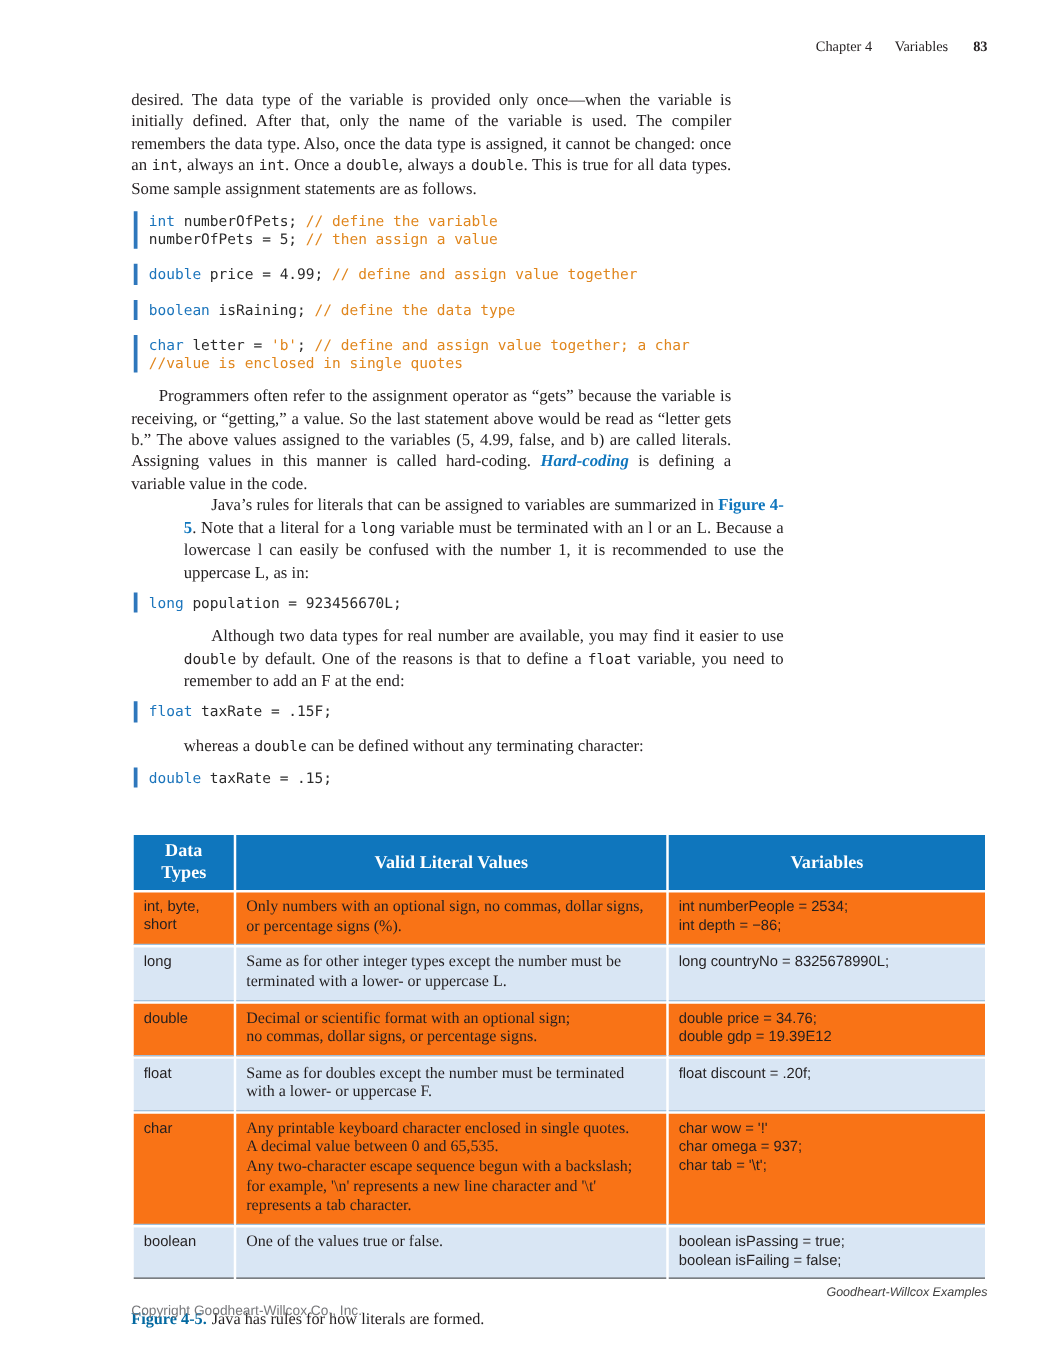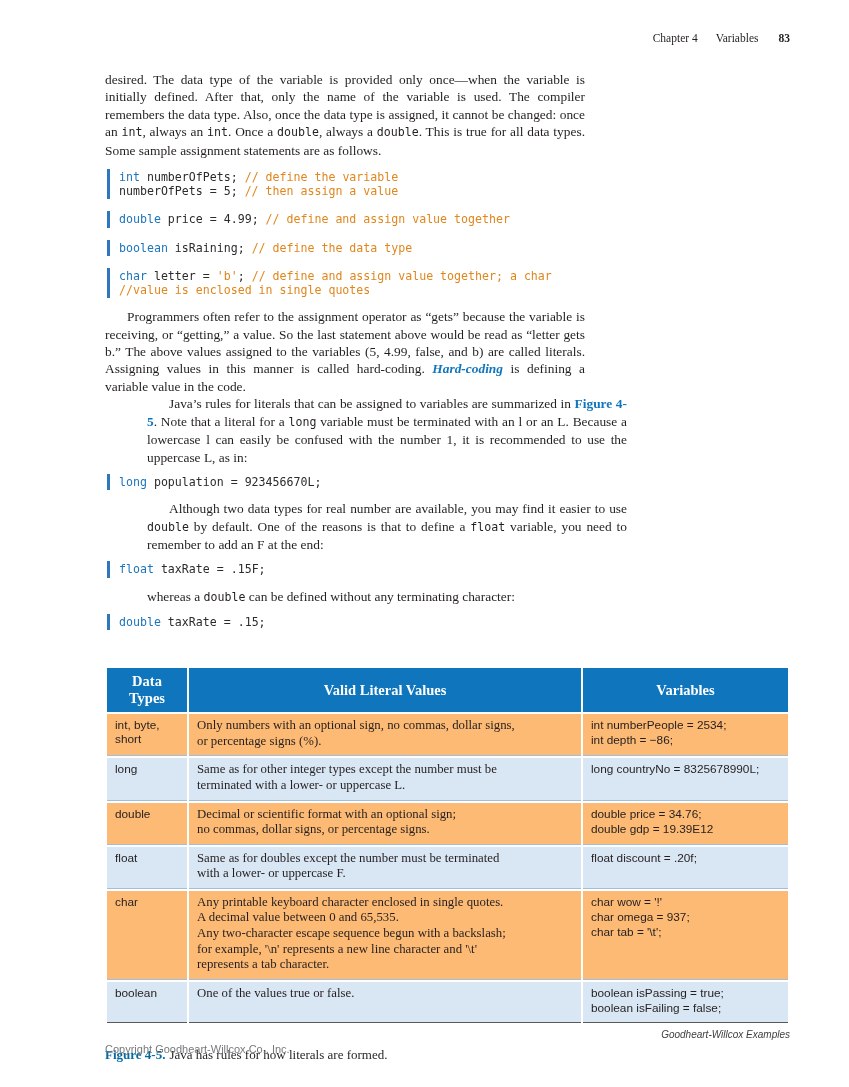--- a/index.html
+++ b/index.html
@@ -64,25 +64,25 @@
     border-spacing:2px 2px;
     table-layout:fixed;
   }
   .literals-table th {
     background:#0f76bd; color:#ffffff;
     font-family:"Liberation Serif", serif;
     font-weight:bold; font-size:14.5px;
     padding:5px 6px; text-align:center;
   }
   .col-type { width:80px; }
-  .col-desc { width:392px; }
+  .col-desc { width:344px; }
   .literals-table td {
     vertical-align:top;
     padding:4px 8px 6px 8px;
-    background:#fdba74;
+    background:#f97316;
     border-bottom:1px solid #9fc0dc;
   }
   .literals-table tr.shade td { background:#d9e6f4; }
   .literals-table tbody tr:last-child td { border-bottom:1px solid #58595b; }
   .type-cell {
     font-family:"Liberation Sans", sans-serif;
     font-size:11.8px;
   }
   .desc-cell {
     font-family:Liberation Serif, serif;

